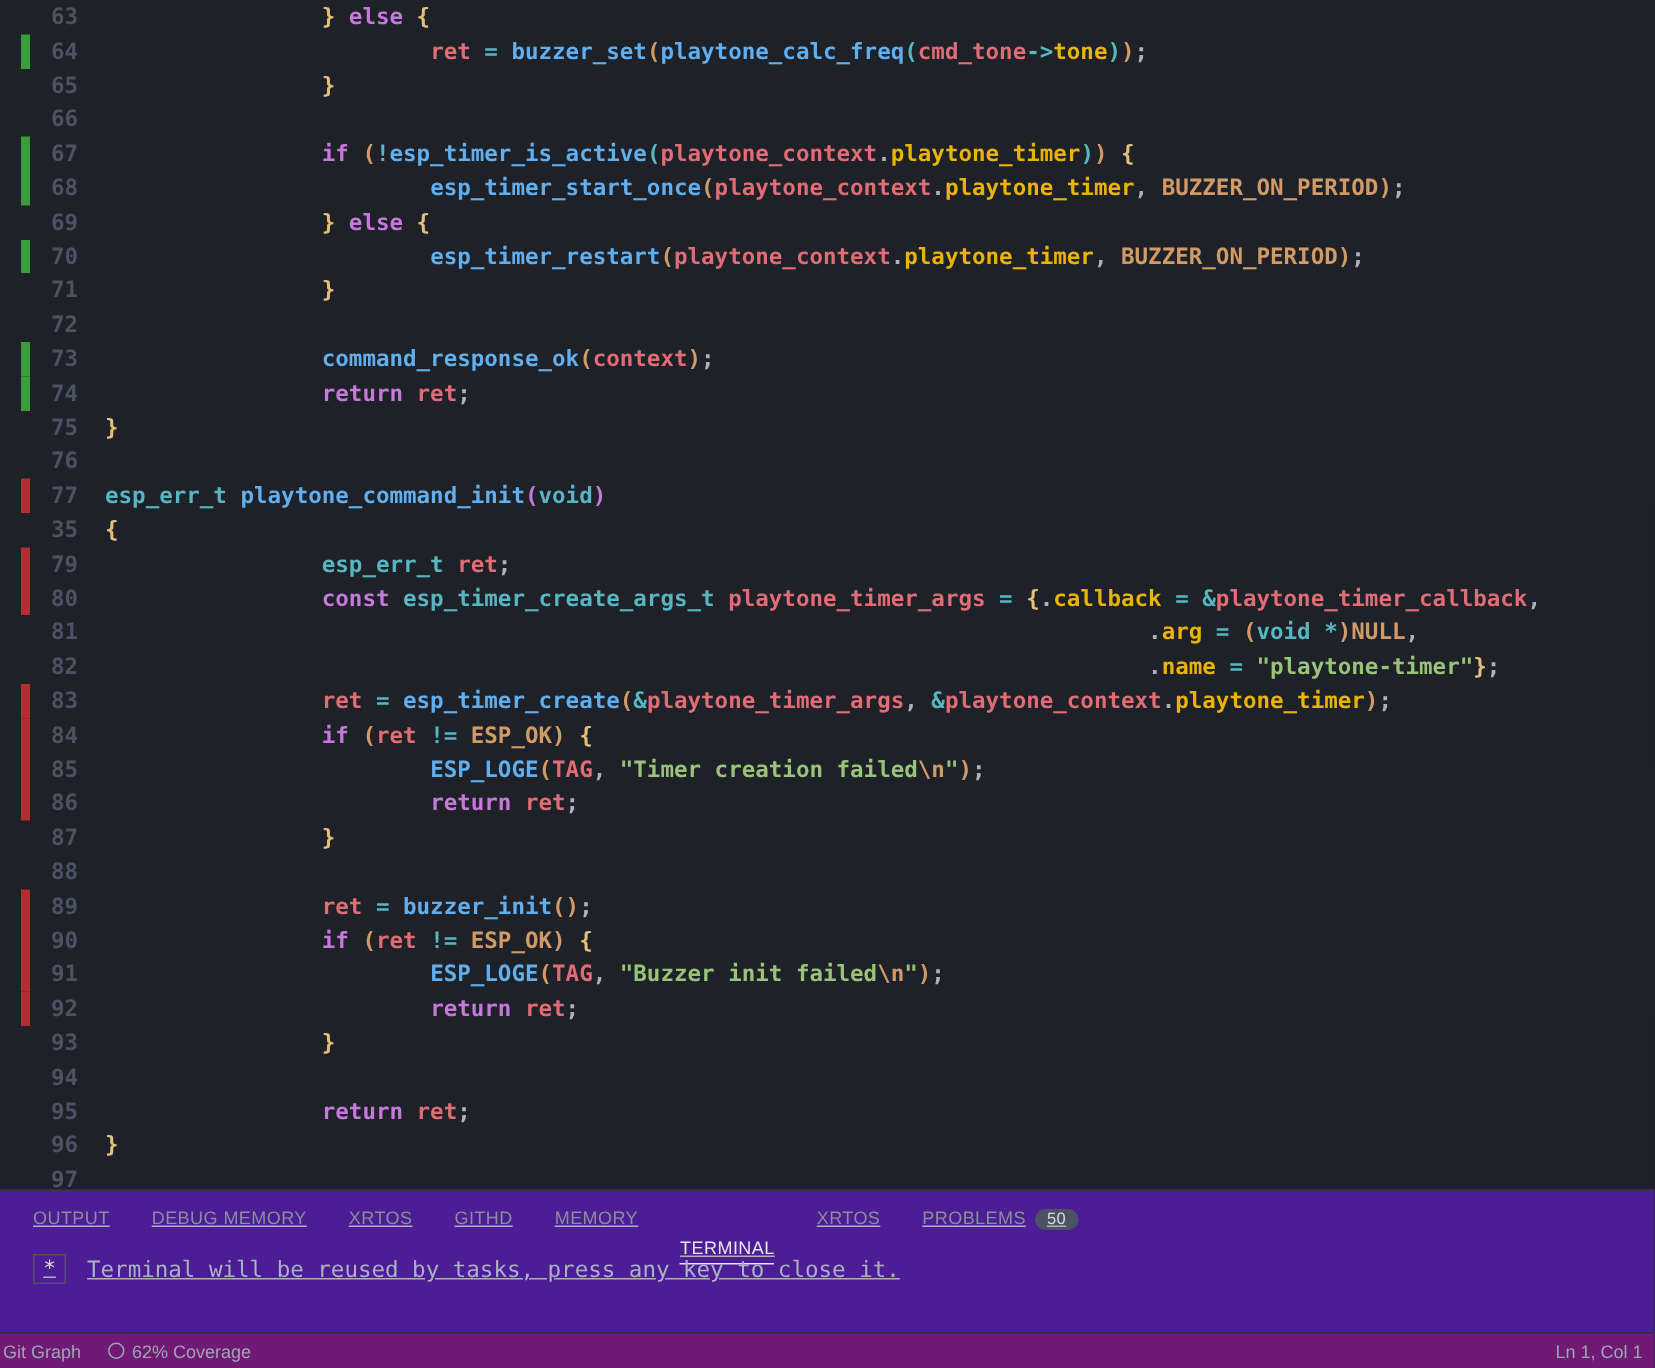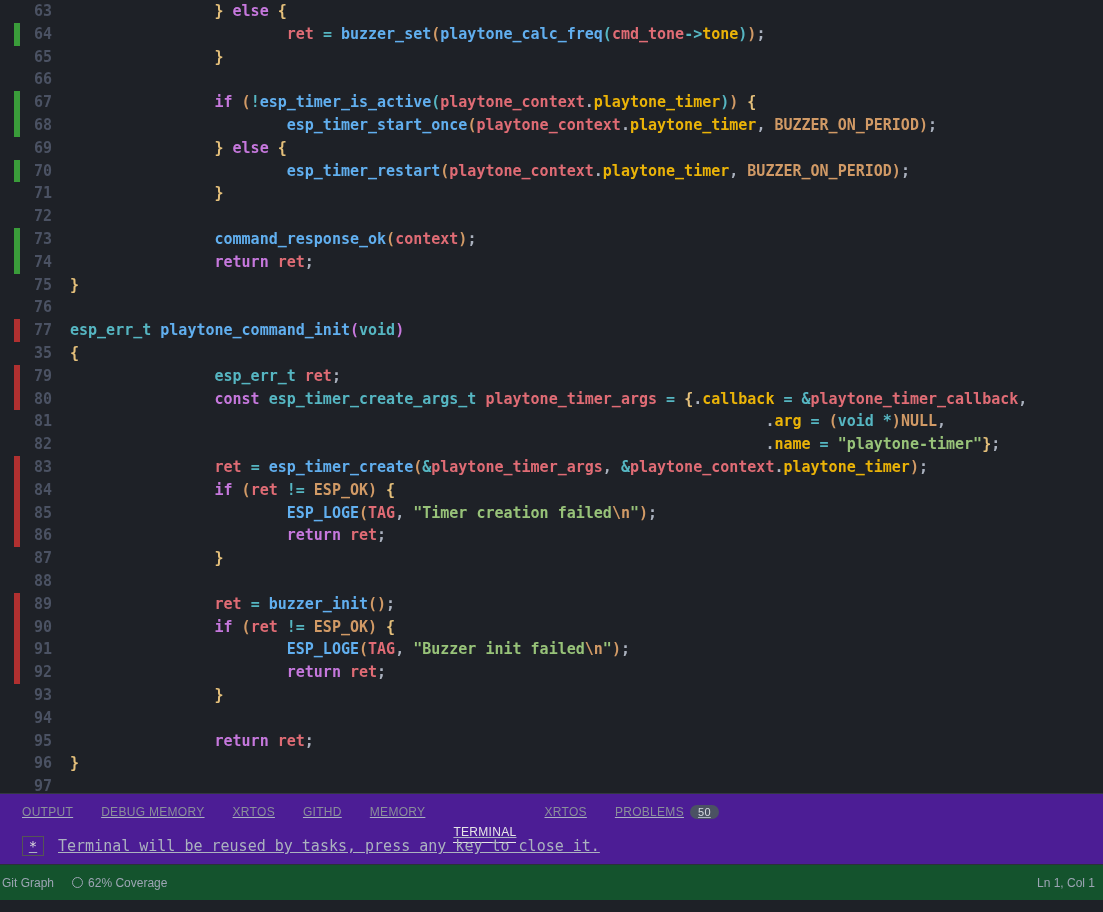--- a/index.html
+++ b/index.html
@@ -95,23 +95,23 @@
   }
   .term-star {
     border: 1px solid #555;
     width: 22px; height: 20px;
     display:flex; align-items:center; justify-content:center;
     font-size:14px; color:#ddd;
   }
 
   .statusbar {
     position: absolute;
-    left:0; right:0; bottom:12px;
-    height: 36px;
-    background: #14532d;
+    left:0; right:0; bottom:0;
+    height: 24px;
+    background: #701a75;
     border-top: 1px solid #2c313a;
     display:flex;
     align-items:center;
     justify-content:space-between;
     font-family: -apple-system, BlinkMacSystemFont, 'Segoe UI', sans-serif;
     font-size: 12px;
     color: #9da5b4;
     padding: 0 8px 0 2px;
   }
   .status-left { display:flex; align-items:center; gap:18px; }

